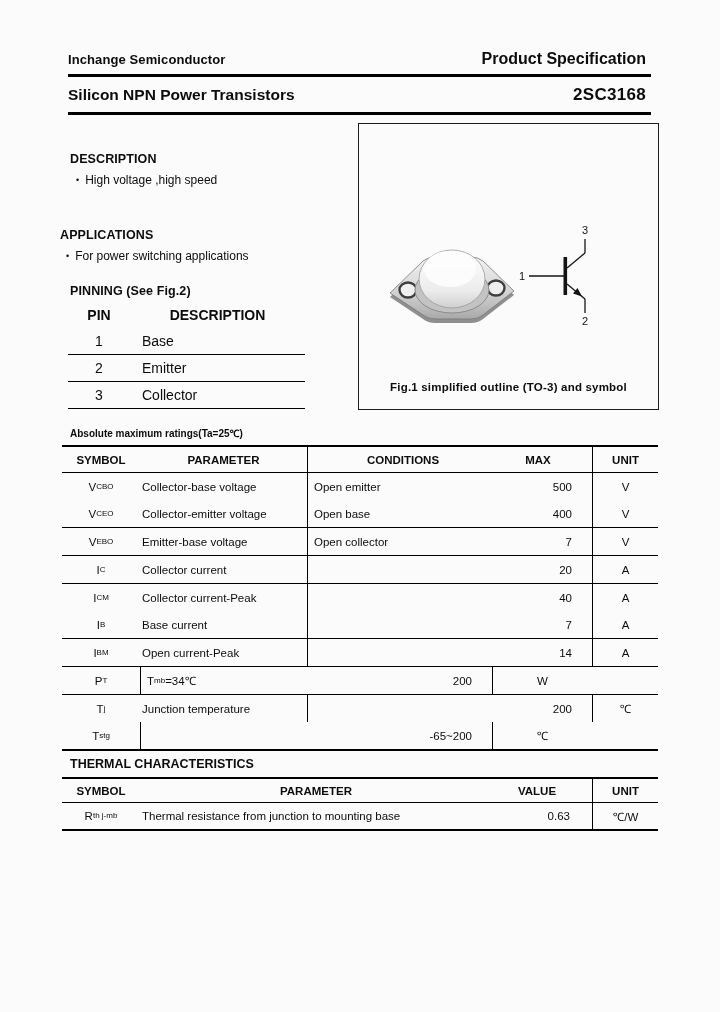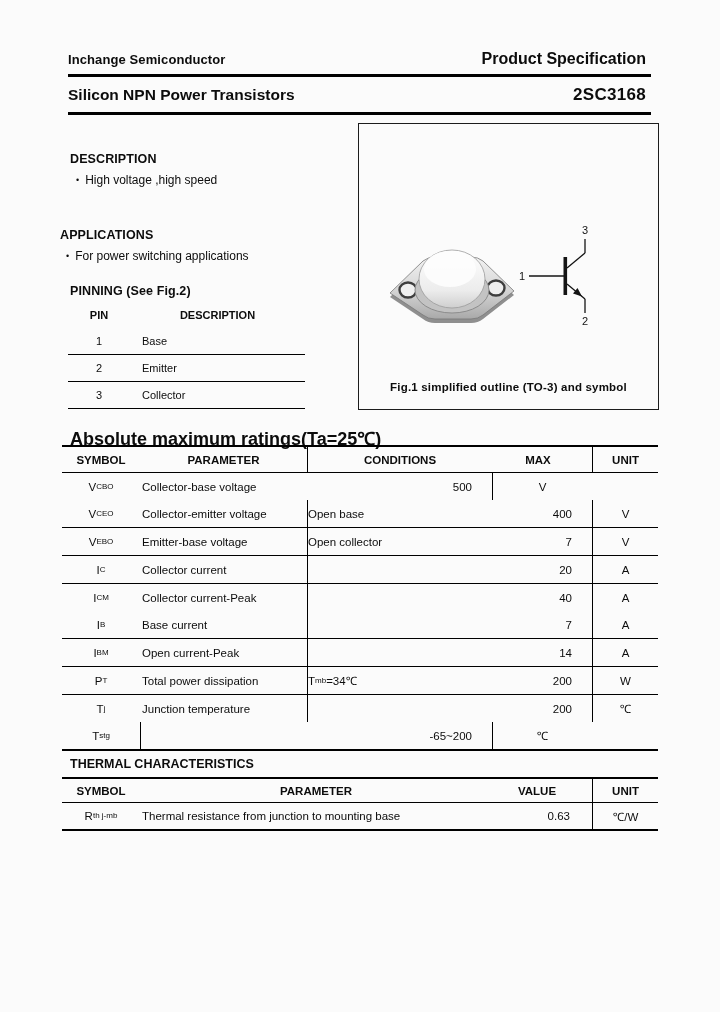--- a/index.html
+++ b/index.html
@@ -25,48 +25,48 @@
   .rule2 { position:absolute; left:68px; top:112px; width:583px; height:3px; background:#000; }
 
   
   .sec-head { font-size:12.5px; font-weight:bold; letter-spacing:.1px; }
   .desc-block { position:absolute; left:70px; top:152px; width:280px; }
   .apps-block { position:absolute; left:60px; top:228px; width:280px; }
   .bullet-line { font-size:12px; margin-top:7px; padding-left:6px; }
   .bullet-mark { font-size:9px; vertical-align:1px; margin-right:6px; }
   .pin-head { position:absolute; left:70px; top:284px; }
 
-  .pin-table { position:absolute; left:68px; top:302px; width:237px; font-size:11px; }
+  .pin-table { position:absolute; left:68px; top:302px; width:237px; font-size:14px; }
   .pin-tr { display:grid; grid-template-columns:62px 1fr; height:26px; align-items:center; }
   .pin-tr.hdr { font-weight:bold; }
   .pin-tr.data { border-bottom:1px solid #000; }
   .pin-cell-pin { text-align:center; }
   .pin-cell-desc { padding-left:12px; }
   .pin-tr.hdr .pin-cell-desc { text-align:center; padding-left:0; }
 
   
   .figbox { position:absolute; left:358px; top:123px; width:299px; height:285px;
             border:1px solid #1c1c1c; background:#fbfbfb; }
   .pkg-svg { position:absolute; left:24px; top:108px; }
   .sym-svg { position:absolute; left:158px; top:98px; }
   .fig-caption { position:absolute; left:0; bottom:16px; width:100%;
                  text-align:center; font-size:11.5px; font-weight:bold; letter-spacing:.2px; }
 
   
-  .abs-title { position:absolute; left:70px; top:426px; font-size:18px; font-weight:bold; }
+  .abs-title { position:absolute; left:70px; top:426px; font-size:10px; font-weight:bold; }
   .abs-table { position:absolute; left:62px; top:445px; width:596px;
                border-top:2px solid #000; border-bottom:2px solid #000; font-size:11.5px; }
   .tr { display:grid; grid-template-columns:78px 167px 185px 100px 66px; align-items:center; }
   .tr.thead { height:25px; font-weight:bold; border-bottom:1.5px solid #000; }
   .tr.trow { height:27px; }
   .tr.sep { border-bottom:1px solid #000; }
   .td { height:100%; display:flex; align-items:center; }
   .td.c { justify-content:center; }
   .td.param { padding-left:2px; }
-  .td.cond { border-left:1px solid #000; }
+  .td.cond { border-left:1px solid #000; padding-left:6px; }
   .td.max { justify-content:flex-end; padding-right:20px; }
   .tr.thead .td.max { justify-content:center; padding-right:8px; }
   .td.unit { border-left:1px solid #000; justify-content:center; }
   sub { font-size:8px; vertical-align:-2px; line-height:0; }
 
   
   .th-title { position:absolute; left:70px; top:757px; font-size:12.5px; font-weight:bold; }
   .th-table { position:absolute; left:62px; top:777px; width:596px;
               border-top:2px solid #000; border-bottom:2px solid #000; font-size:11.5px; }
   .th-tr { display:grid; grid-template-columns:78px 352px 100px 66px; align-items:center; }
@@ -174,20 +174,25 @@
       <div class="td max">MAX</div>
       <div class="td unit">UNIT</div>
     </div>
 
     <div class="tr trow">
       <div class="td c">
           <span>V</span>
           <sub>CBO</sub>
         </div>
       <div class="td param">Collector-base voltage</div>
+      <div class="td cond">
+          <span>Open emitter</span>
+          <sub></sub>
+          <span></span>
+        </div>
       <div class="td max">500</div>
       <div class="td unit">V</div>
     </div>
 
     <div class="tr trow sep">
       <div class="td c">
           <span>V</span>
           <sub>CEO</sub>
         </div>
       <div class="td param">Collector-emitter voltage</div>
@@ -273,21 +278,20 @@
         </div>
       <div class="td max">14</div>
       <div class="td unit">A</div>
     </div>
 
     <div class="tr trow sep">
       <div class="td c">
           <span>P</span>
           <sub>T</sub>
         </div>
-      <div class="td param">Total power dissipation</div>
       <div class="td cond">
           <span>T</span>
           <sub>mb</sub>
           <span>=34℃</span>
         </div>
       <div class="td max">200</div>
       <div class="td unit">W</div>
     </div>
 
     <div class="tr trow">

